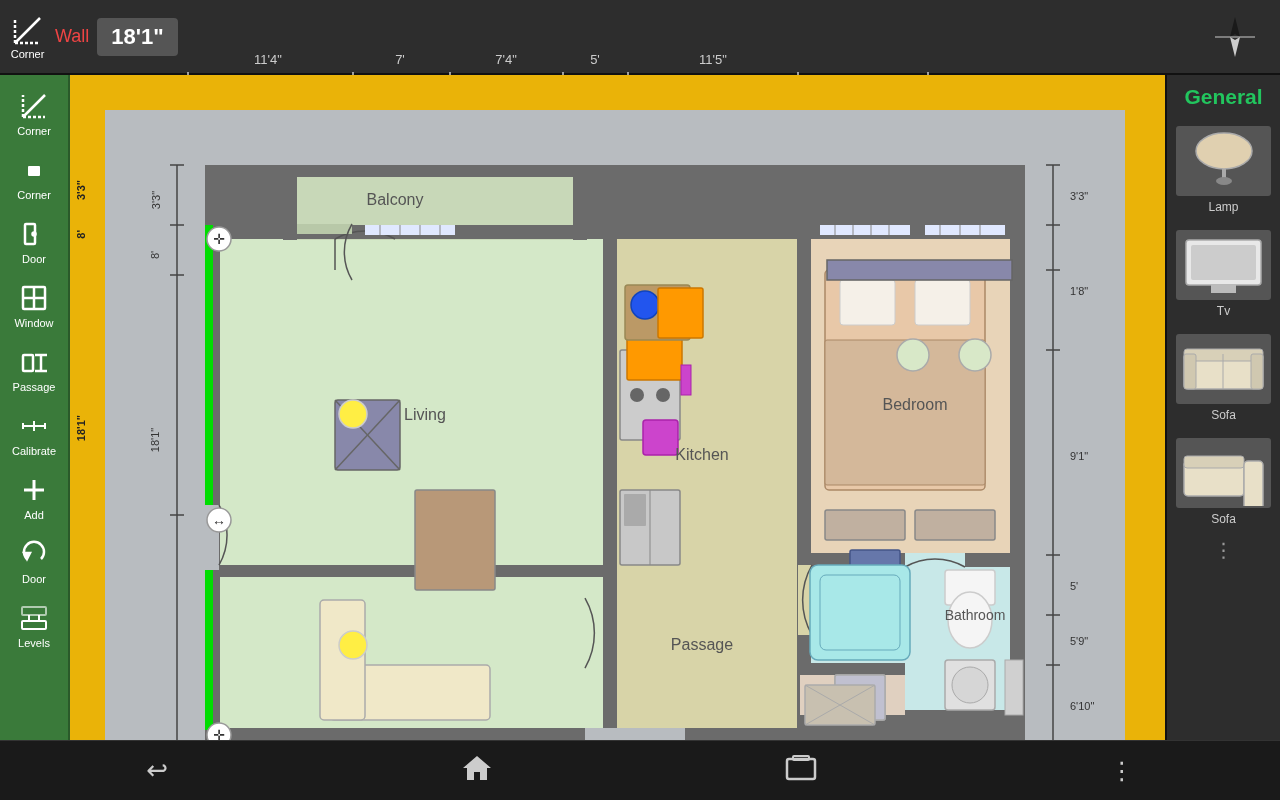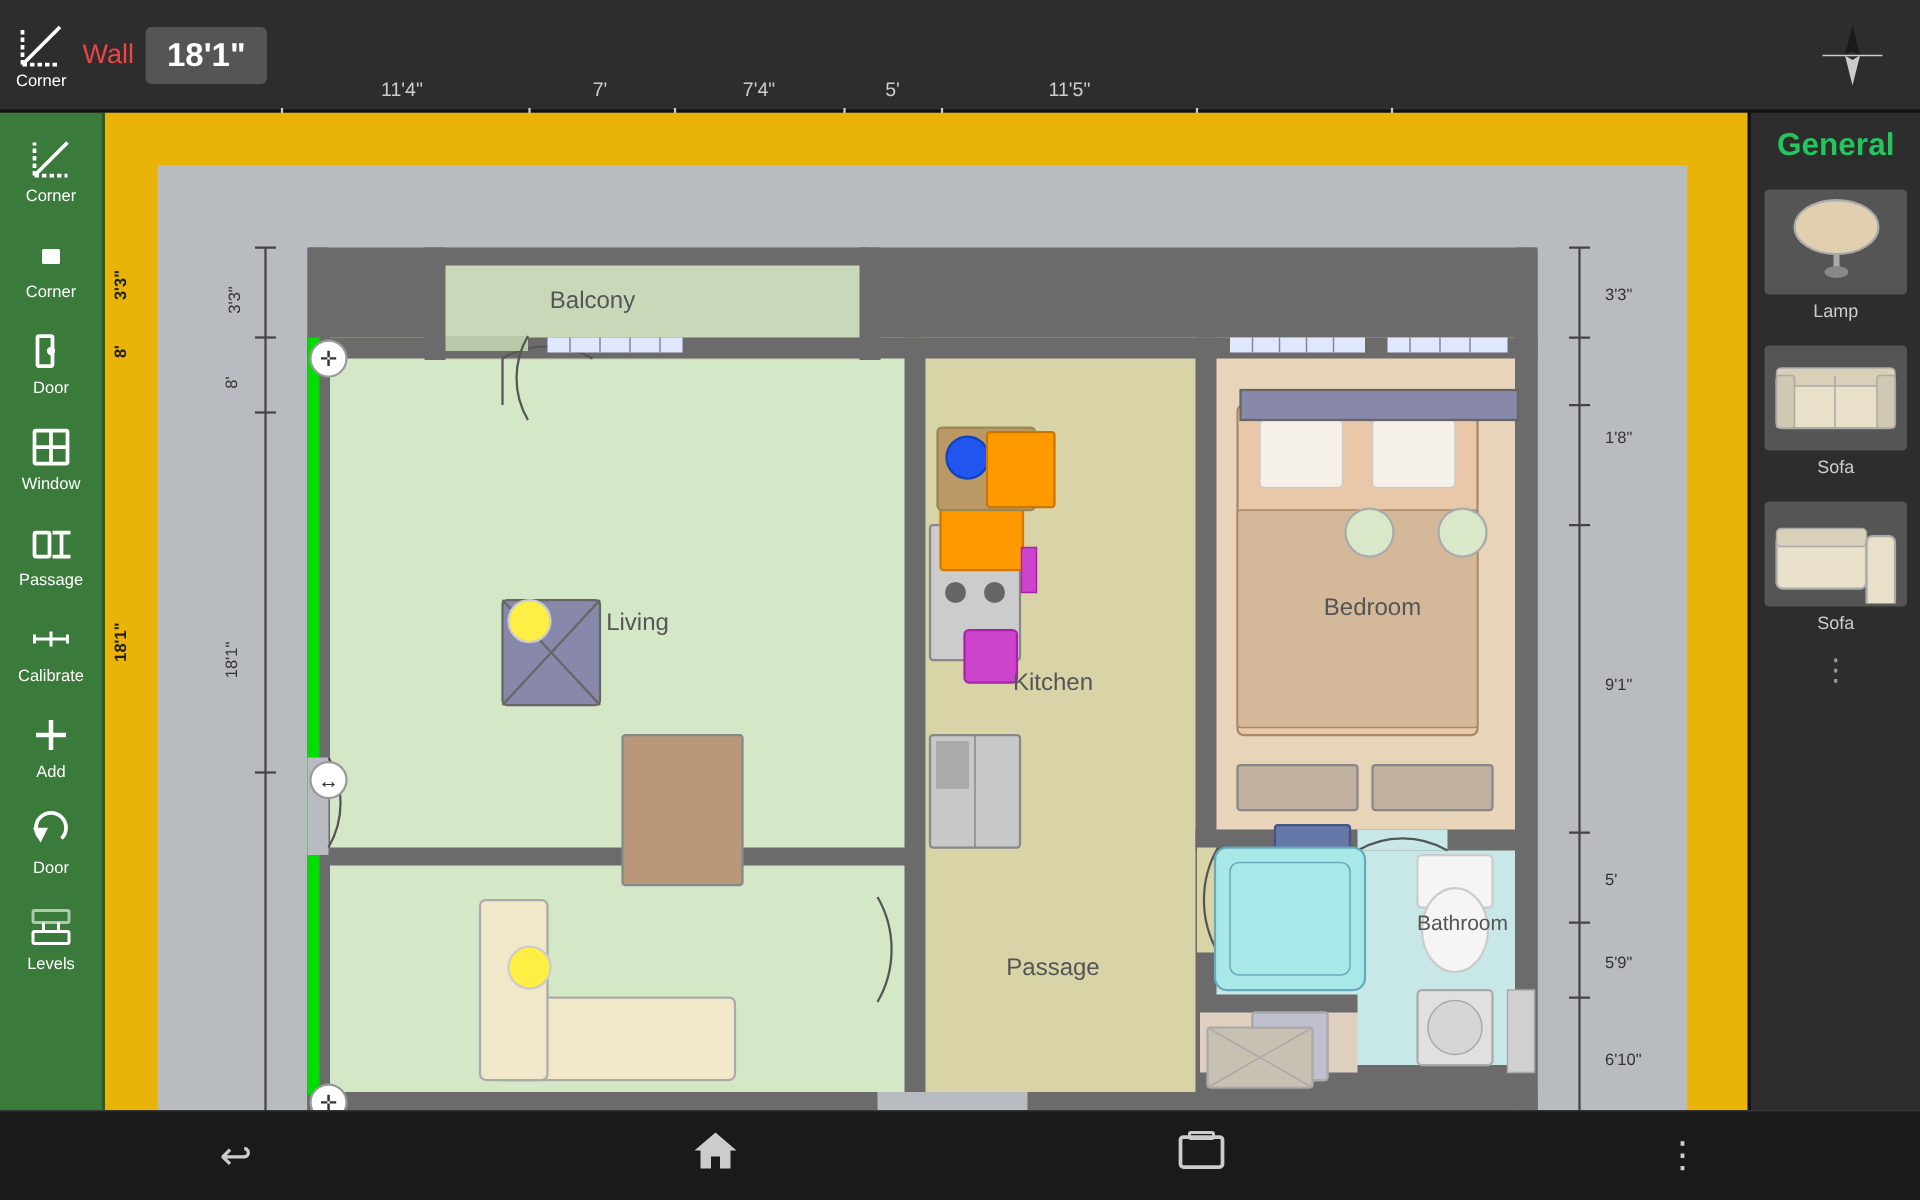--- a/index.html
+++ b/index.html
@@ -506,20 +506,30 @@
       <div class="furniture-preview" style="background:#555;">
         <svg width="70" height="60" viewBox="0 0 70 60">
           <ellipse cx="35" cy="20" rx="28" ry="18" fill="#e0d0b0" stroke="#aaa" stroke-width="1.5"></ellipse>
           <rect x="33" y="38" width="4" height="10" fill="#aaa"></rect>
           <ellipse cx="35" cy="50" rx="8" ry="4" fill="#888"></ellipse>
         </svg>
       </div>
       <span class="furniture-label">Lamp</span>
     </div>
 
+    <div class="furniture-item">
+      <div class="furniture-preview" style="background:#555;">
+        <svg width="85" height="60" viewBox="0 0 85 60">
+          <rect x="5" y="5" width="75" height="45" fill="#e8e8e8" stroke="#aaa" stroke-width="1.5" rx="3"></rect>
+          <rect x="10" y="10" width="65" height="35" fill="#ccc" rx="2"></rect>
+          <rect x="30" y="50" width="25" height="8" fill="#bbb"></rect>
+        </svg>
+      </div>
+      <span class="furniture-label">Tv</span>
+    </div>
 
     <div class="furniture-item">
       <div class="furniture-preview" style="background:#555;">
         <svg width="85" height="60" viewBox="0 0 85 60">
           <rect x="3" y="15" width="79" height="35" fill="#e8e0c8" stroke="#aaa" stroke-width="1.5" rx="4"></rect>
           <rect x="3" y="10" width="79" height="12" fill="#d8d0b8" stroke="#aaa" stroke-width="1" rx="3"></rect>
           <rect x="3" y="15" width="12" height="35" fill="#d0c8b0" stroke="#aaa" stroke-width="1" rx="2"></rect>
           <rect x="70" y="15" width="12" height="35" fill="#d0c8b0" stroke="#aaa" stroke-width="1" rx="2"></rect>
           <line x1="42" y1="15" x2="42" y2="50" stroke="#aaa" stroke-width="1"></line>
         </svg>

